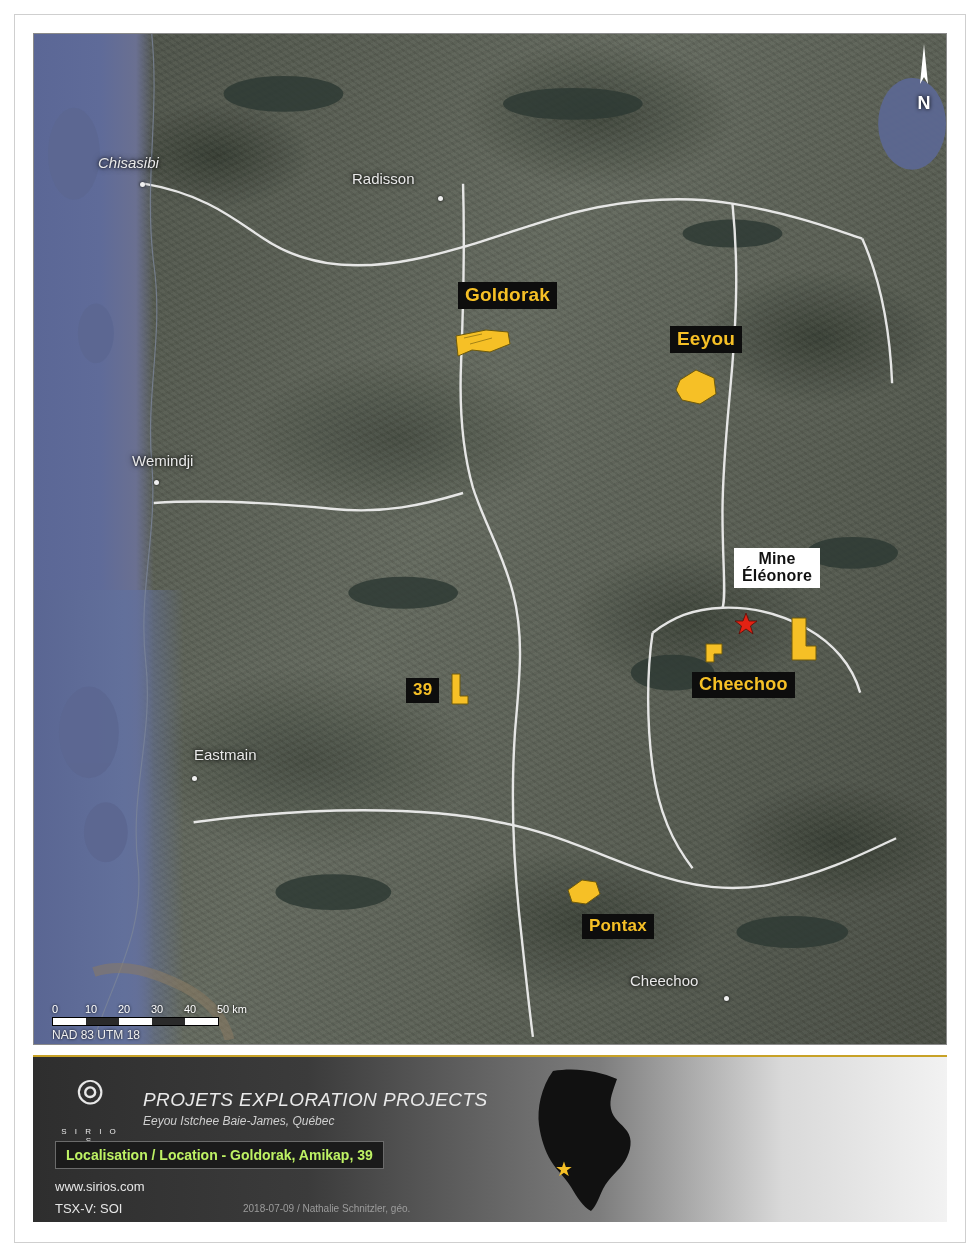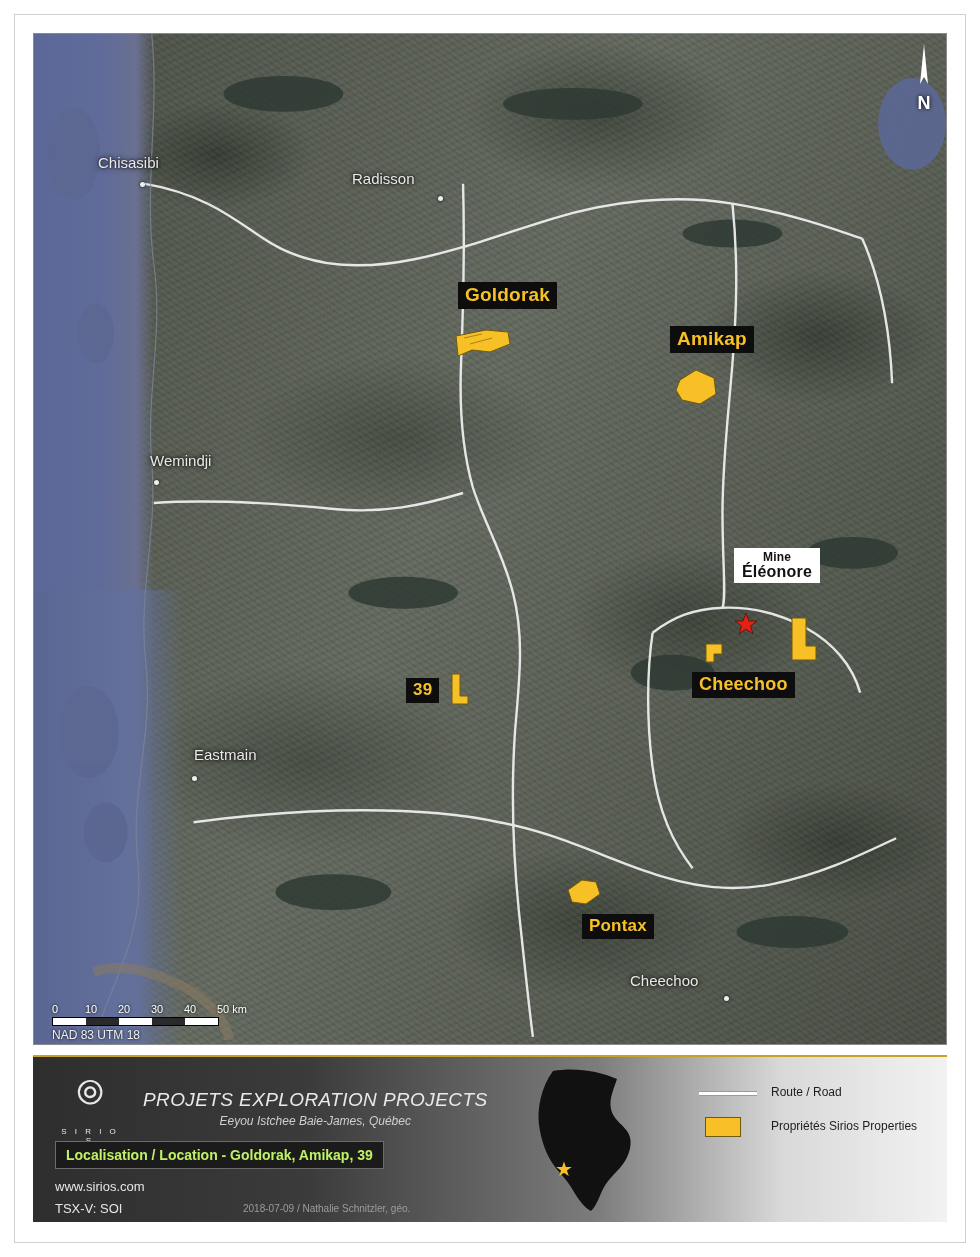--- a/index.html
+++ b/index.html
@@ -94,21 +94,21 @@
     border-top:2px solid #c8a227;
     background:linear-gradient(90deg,#2e2e2e 0%,#3b3b3b 30%,#7d7d7d 62%,#d9d9d9 82%,#f2f2f2 100%);
     display:flex;
   }
   #f-left{position:relative;width:470px;color:#fff;}
   #sirios-logo{position:absolute;left:22px;top:18px;width:70px;text-align:center;color:#e8e8e8;}
   #sirios-logo .swirl{font-size:34px;line-height:1;}
   #sirios-logo .word{font-size:8px;letter-spacing:3px;margin-top:18px;}
   #f-title{position:absolute;left:110px;top:32px;font-style:italic;}
   #f-title .t1{font-size:19px;color:#e9e9e9;letter-spacing:.4px;}
-  #f-title .t2{font-size:12px;color:#cfcfcf;margin-top:3px;text-align:center;}
+  #f-title .t2{font-size:12px;color:#cfcfcf;margin-top:3px;text-align:left;}
   #f-sub{
     position:absolute;left:22px;top:84px;background:#1b1b1b;border:1px solid #6b6b6b;
     color:#bef264;font-weight:bold;font-size:14px;padding:5px 10px;
   }
   #f-url{position:absolute;left:22px;top:122px;color:#e6e6e6;font-size:13px;}
   #f-tsx{position:absolute;left:22px;top:144px;color:#e6e6e6;font-size:13px;}
   #f-credit{position:absolute;left:210px;top:146px;color:#9c9c9c;font-size:10px;}
 
   #f-mid{position:relative;width:170px;}
   #qc{position:absolute;left:10px;top:8px;}
@@ -167,27 +167,27 @@
             <path d="M700,170 C706,230 704,280 700,330 C696,380 690,430 690,480 C690,530 694,565 690,575"></path>
             <path d="M830,205 C850,250 858,300 860,350"></path>
           </g>
         </svg>
 
         <svg class="roads" viewBox="0 0 914 1008" preserveAspectRatio="none">
           <path d="M118,0 C126,80 110,150 120,230 C130,300 112,360 118,430 C124,500 104,560 112,630 C120,700 96,760 104,830 C112,900 78,950 60,1008" stroke="#7a8498" stroke-width="1.2" fill="none" opacity="0.8"></path>
           <path d="M60,940 C90,930 120,940 150,955 C175,968 190,985 196,1008" stroke="#8a7a63" stroke-width="10" fill="none" opacity="0.55"></path>
         </svg>
 
-        <div class="city" style="left:64px;top:120px;">Chisasibi</div>
+        <div class="city" style="left:64px;top:120px;font-style:italic;">Chisasibi</div>
         <div class="citydot" style="left:106px;top:148px;"></div>
 
         <div class="city" style="left:318px;top:136px;">Radisson</div>
         <div class="citydot" style="left:404px;top:162px;"></div>
 
-        <div class="city" style="left:88px;top:418px;padding-left:28px;">Wemindji</div>
+        <div class="city" style="left:70px;top:418px;padding-left:28px;">Wemindji</div>
         <div class="citydot" style="left:120px;top:446px;"></div>
 
         <div class="city" style="left:160px;top:712px;">Eastmain</div>
         <div class="citydot" style="left:158px;top:742px;"></div>
 
         <div class="city" style="left:596px;top:938px;">Cheechoo</div>
         <div class="citydot" style="left:690px;top:962px;"></div>
 
         <div class="prop" style="left:418px;top:288px;">
           <svg width="64" height="40" viewBox="0 0 64 40">
@@ -195,21 +195,21 @@
             <path d="M12,16 L30,12 M18,22 L40,16" stroke="#6e5a0c" stroke-width="1" opacity=".6"></path>
           </svg>
         </div>
         <div class="lbl" style="left:424px;top:248px;font-size:19px;">Goldorak</div>
 
         <div class="prop" style="left:636px;top:330px;">
           <svg width="52" height="46" viewBox="0 0 52 46">
             <path d="M10,16 L26,6 L44,14 L46,30 L30,40 L12,36 L6,26 Z" fill="#f6c026" stroke="#6e5a0c" stroke-width="1"></path>
           </svg>
         </div>
-        <div class="lbl" style="left:636px;top:292px;font-size:19px;">Amikap</div>
+        <div class="lbl" style="left:636px;top:292px;font-size:19px;">Eeyou</div>
 
         <div class="prop" style="left:412px;top:638px;">
           <svg width="26" height="38" viewBox="0 0 26 38">
             <path d="M6,2 L14,2 L14,24 L22,24 L22,32 L6,32 Z" fill="#f6c026" stroke="#6e5a0c" stroke-width="1"></path>
           </svg>
         </div>
         <div class="lbl" style="left:372px;top:644px;font-size:17px;">39</div>
 
         <div class="prop" style="left:740px;top:582px;">
           <svg width="44" height="48" viewBox="0 0 44 48">
@@ -220,21 +220,21 @@
           <svg width="26" height="26" viewBox="0 0 26 26">
             <path d="M4,4 L20,4 L20,14 L12,14 L12,22 L4,22 Z" fill="#f6c026" stroke="#6e5a0c" stroke-width="1"></path>
           </svg>
         </div>
         <div class="lbl" style="left:658px;top:638px;font-size:18px;">Cheechoo</div>
 
         <svg style="position:absolute;left:700px;top:578px;" width="24" height="24" viewBox="0 0 24 24">
           <polygon points="12,1 15,9 23,9 16.5,14 19,22 12,17 5,22 7.5,14 1,9 9,9" fill="#e32213" stroke="#5a0c06" stroke-width="0.8"></polygon>
         </svg>
         <div class="lbl white" style="left:700px;top:514px;padding:3px 8px;">
-          <div style="font-size:12px;">Mine</div>
+          <div style="font-size:16px;">Mine</div>
           <div style="font-size:16px;">Éléonore</div>
         </div>
 
         <div class="prop" style="left:528px;top:842px;">
           <svg width="44" height="38" viewBox="0 0 44 38">
             <path d="M6,14 L20,4 L34,6 L38,18 L24,28 L10,26 Z" fill="#f6c026" stroke="#6e5a0c" stroke-width="1"></path>
           </svg>
         </div>
         <div class="lbl" style="left:548px;top:880px;font-size:17px;">Pontax</div>
 
@@ -285,30 +285,16 @@
 
       <div id="f-mid">
         <div id="qc">
           <svg width="150" height="150" viewBox="0 0 150 150">
             <path d="M40,6 C62,2 86,6 104,14 C100,26 96,34 98,44 C100,54 108,58 114,66 C120,74 118,86 112,96 C106,106 96,112 90,124 C86,132 84,140 78,146 C70,142 64,132 58,122 C52,112 44,106 38,96 C32,86 28,74 26,60 C24,44 28,22 40,6 Z" fill="#111111"></path>
           </svg>
           <div class="star">★</div>
         </div>
       </div>
 
-      <div id="f-right">
-        <div class="leg-row">
-          <div class="leg-sym">
-              <div class="leg-line"></div>
-            </div>
-          <div class="leg-txt">Route / Road</div>
-        </div>
-        <div class="leg-row">
-          <div class="leg-sym">
-              <div class="leg-poly"></div>
-            </div>
-          <div class="leg-txt">Propriétés Sirios Properties</div>
-        </div>
-      </div>
 
     </div>
   </div>
 </div>
 
 </body></html>

